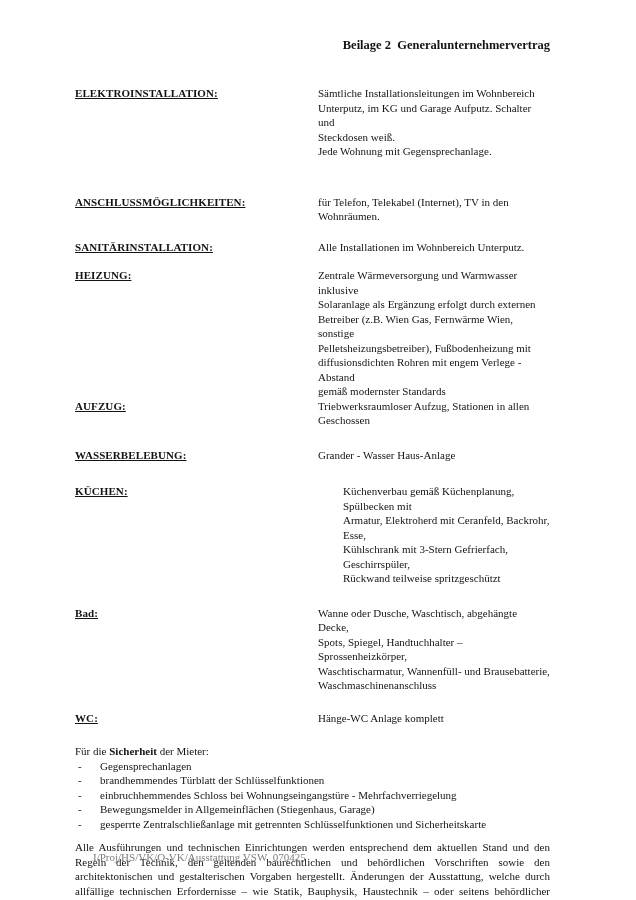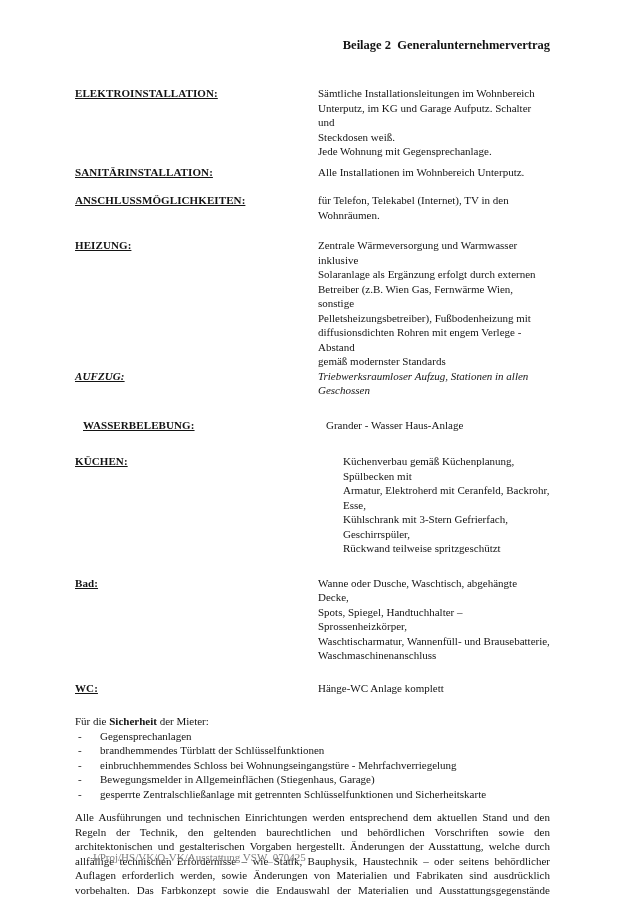--- a/index.html
+++ b/index.html
@@ -82,56 +82,56 @@
     margin-left: 20px;
   }
 </style>
 </head>
 <body>
 
 <div class="page">
 
   <div class="doc-header">Beilage 2  Generalunternehmervertrag</div>
 
-  <div class="sec-row" style="margin-bottom:6px;">
+  <div class="sec-row" style="margin-bottom:36px;">
     <div class="sec-label">ELEKTROINSTALLATION:</div>
     <div class="sec-text">Sämtliche Installationsleitungen im Wohnbereich
 Unterputz, im KG und Garage Aufputz. Schalter und
 Steckdosen weiß.
 Jede Wohnung mit Gegensprechanlage.</div>
   </div>
 
-  <div class="sec-row" style="margin-bottom:14px;">
-    <div class="sec-label">SANITÄRINSTALLATION:</div>
-    <div class="sec-text">Alle Installationen im Wohnbereich Unterputz.</div>
-  </div>
-
   <div class="sec-row" style="margin-bottom:16px;">
     <div class="sec-label">ANSCHLUSSMÖGLICHKEITEN:</div>
     <div class="sec-text">für Telefon, Telekabel (Internet), TV in den
 Wohnräumen.</div>
+  </div>
+
+  <div class="sec-row" style="margin-bottom:14px;">
+    <div class="sec-label">SANITÄRINSTALLATION:</div>
+    <div class="sec-text">Alle Installationen im Wohnbereich Unterputz.</div>
   </div>
 
   <div class="sec-row" style="">
     <div class="sec-label">HEIZUNG:</div>
     <div class="sec-text">Zentrale Wärmeversorgung  und Warmwasser inklusive
 Solaranlage als Ergänzung erfolgt durch externen
 Betreiber (z.B. Wien Gas, Fernwärme Wien, sonstige
 Pelletsheizungsbetreiber),  Fußbodenheizung mit
 diffusionsdichten Rohren mit engem Verlege - Abstand
 gemäß modernster Standards</div>
   </div>
 
-  <div class="sec-row" style="margin-bottom:20px;font-style:italic;">
+  <div class="sec-row" style="margin-bottom:20px;">
     <div class="sec-label">AUFZUG:</div>
     <div class="sec-text">Triebwerksraumloser Aufzug, Stationen in allen
 Geschossen</div>
   </div>
 
-  <div class="sec-row" style="margin-bottom:22px;margin-left:8px;">
+  <div class="sec-row" style="margin-bottom:22px;">
     <div class="sec-label">WASSERBELEBUNG:</div>
     <div class="sec-text">Grander - Wasser Haus-Anlage</div>
   </div>
 
 
   <div class="sec-row" style="margin-bottom:20px;gap:25px;">
     <div class="sec-label">KÜCHEN:</div>
     <div class="sec-text">Küchenverbau gemäß Küchenplanung, Spülbecken mit
 Armatur, Elektroherd mit Ceranfeld, Backrohr, Esse,
 Kühlschrank mit 3-Stern Gefrierfach, Geschirrspüler,

